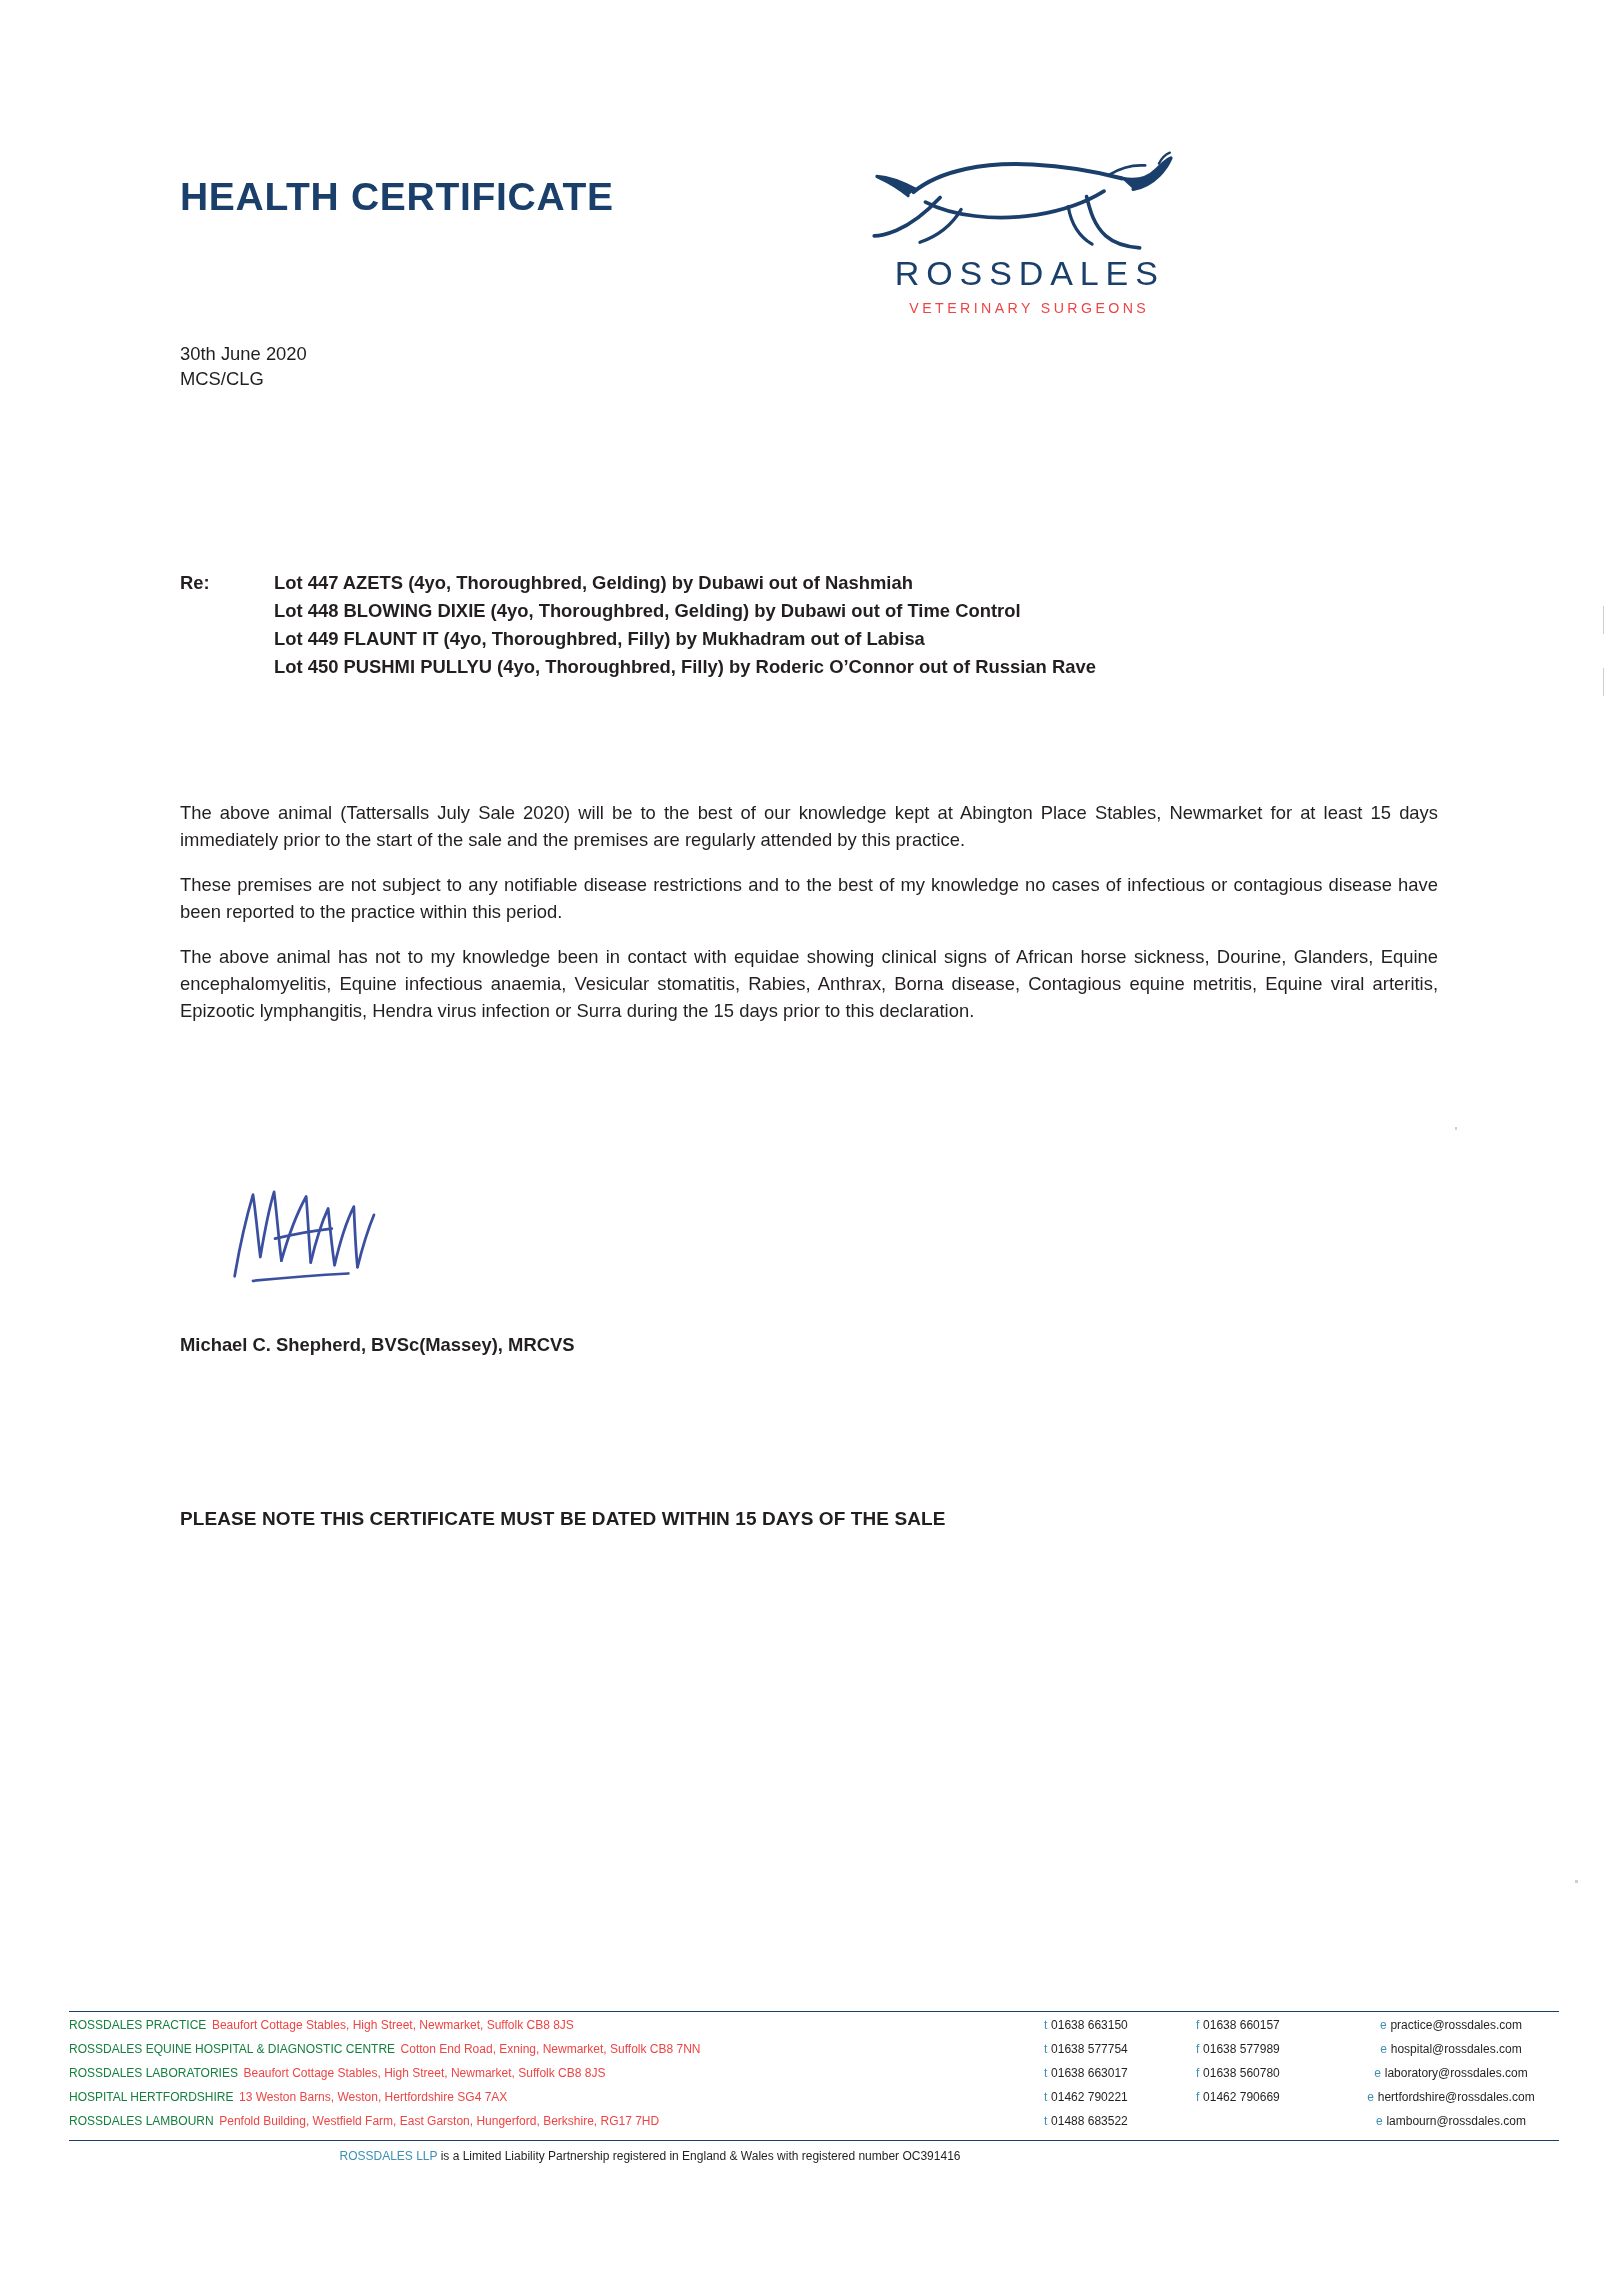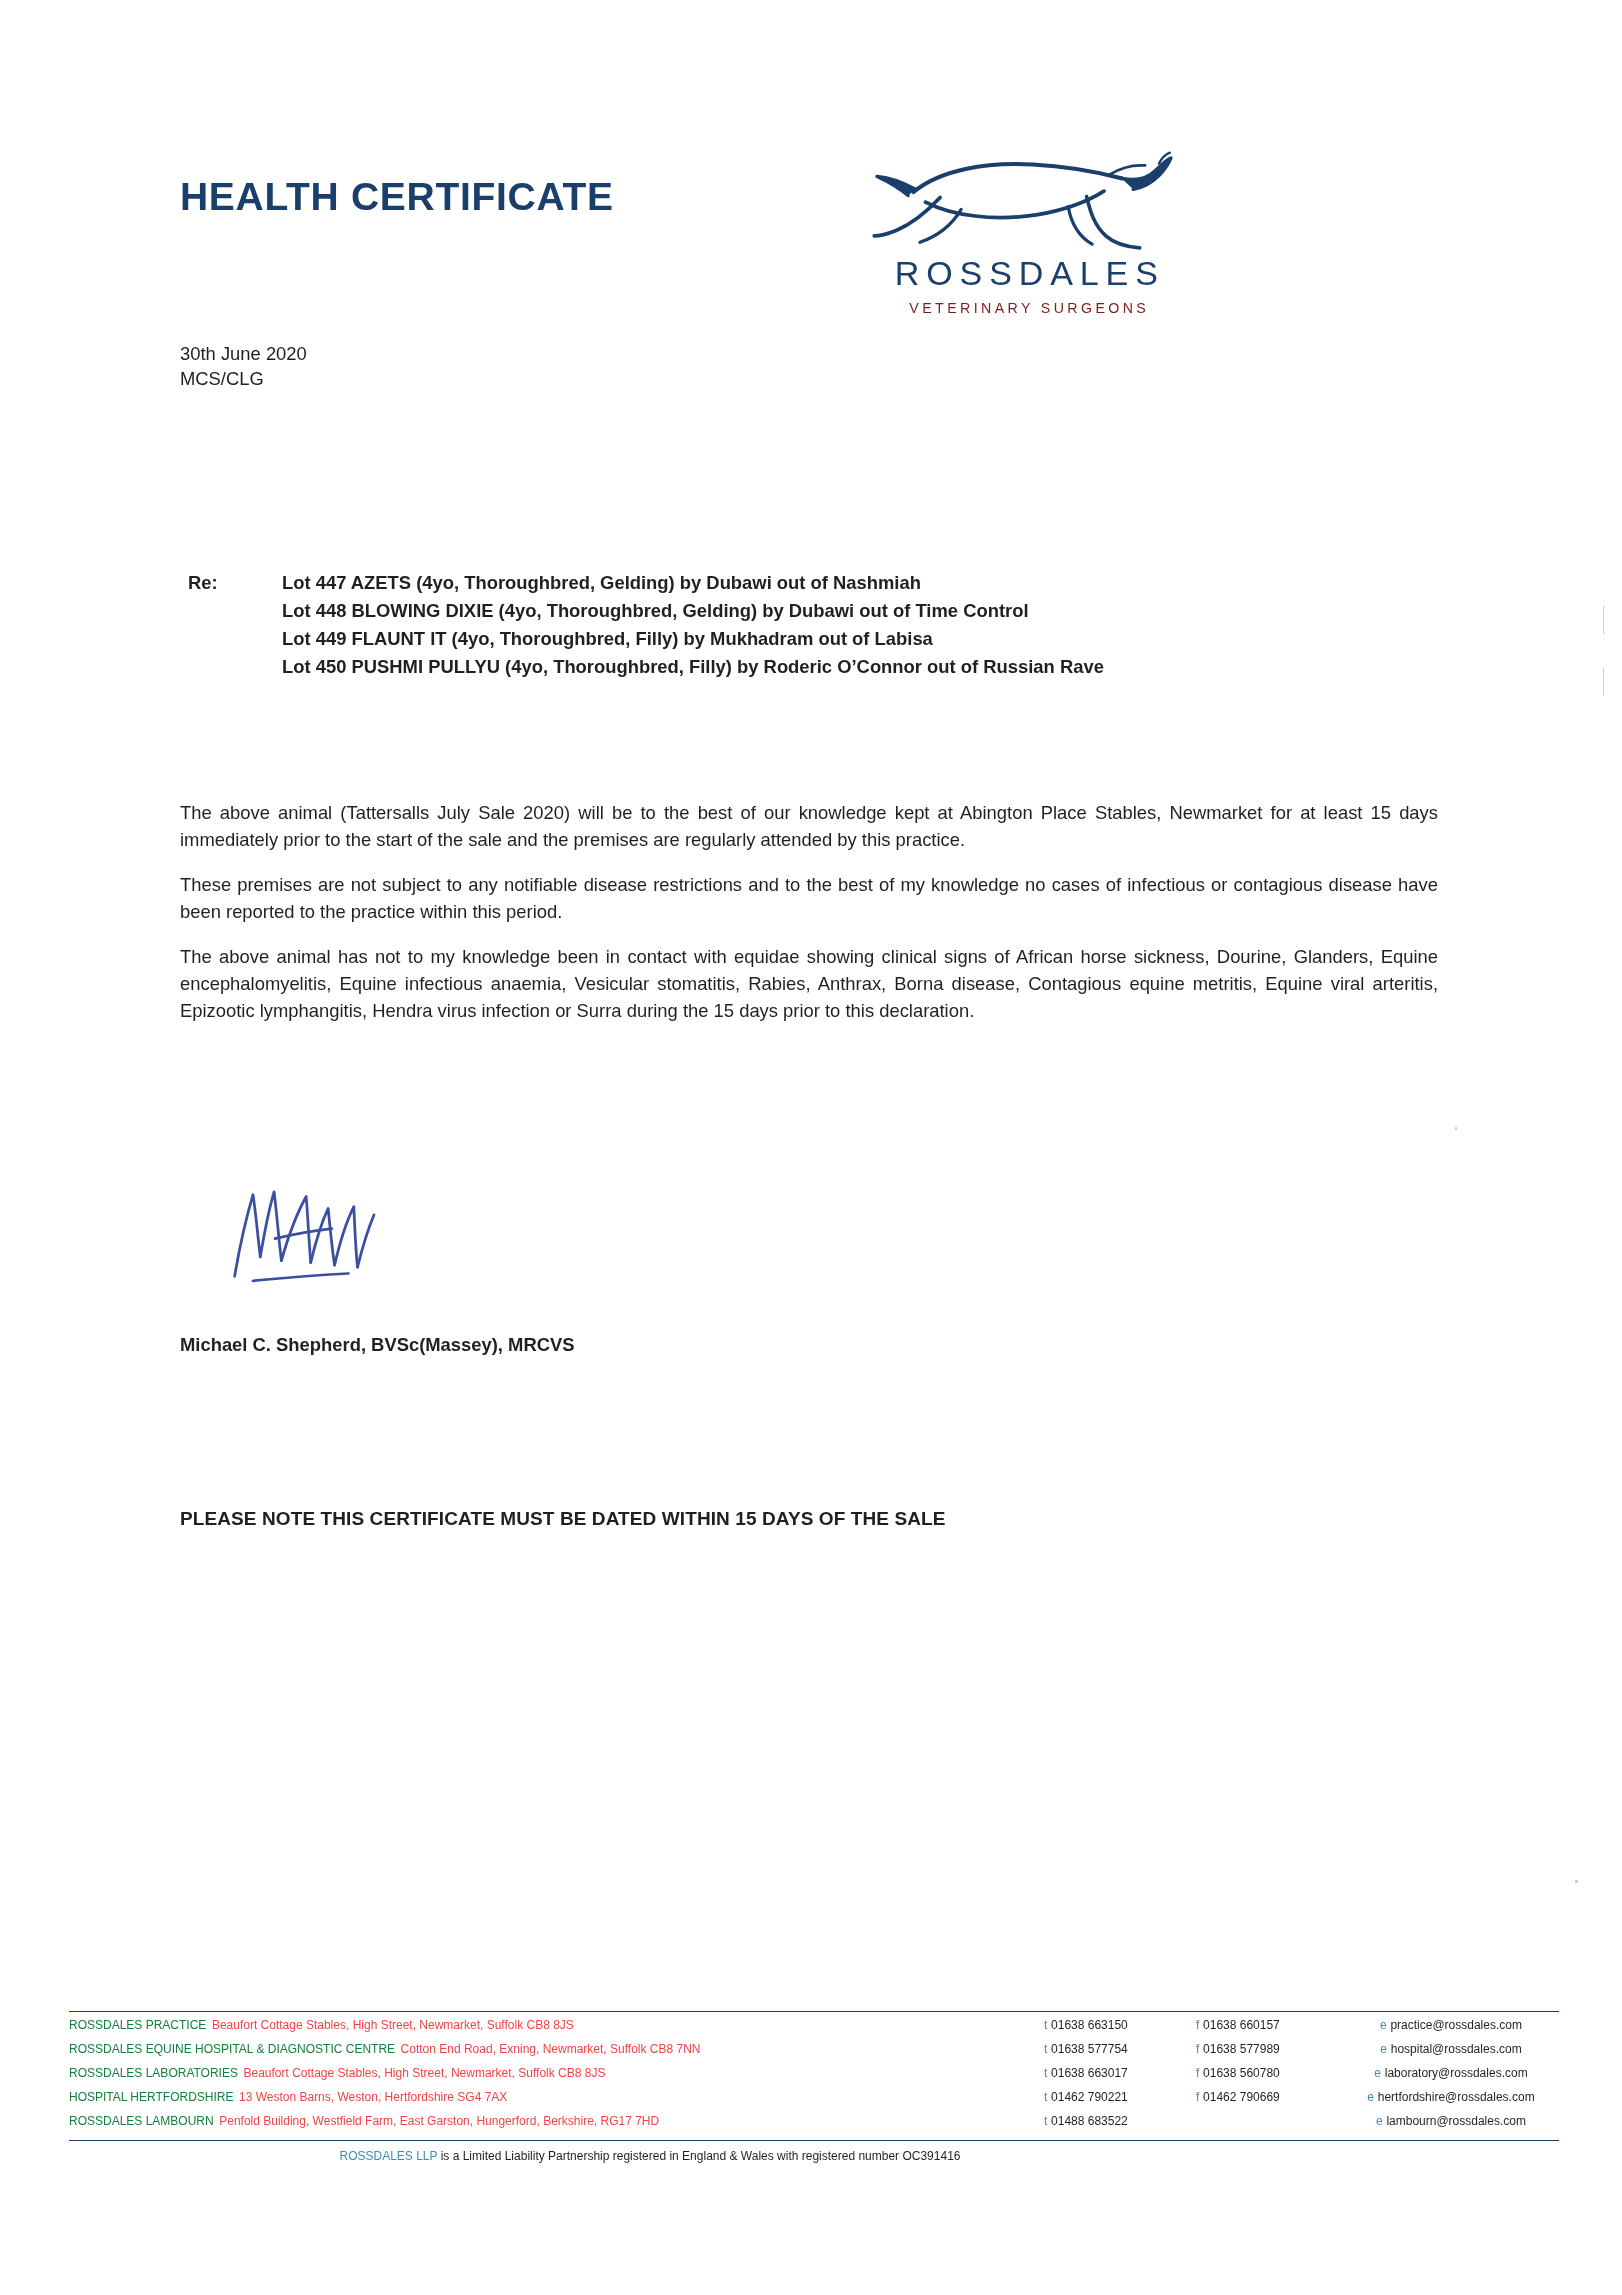--- a/index.html
+++ b/index.html
@@ -60,21 +60,21 @@
     font-size: 34px;
     letter-spacing: 6.9px;
     color: #1b3f6b;
     font-family: "Liberation Sans", sans-serif;
     margin-top: -2.8px;
     padding-left: 5.5px;
   }
   .logo-sub {
     font-size: 14.2px;
     letter-spacing: 3.4px;
-    color: #7f1d1d;
+    color: #ef4444;
     font-family: "Liberation Sans", sans-serif;
     margin-top: 6.4px;
     padding-left: 4.6px;
   }
 
   
   .date-block {
     position: absolute;
     left: 180px;
     top: 342px;
@@ -89,21 +89,20 @@
     left: 180px;
     top: 569px;
     width: 1267px;
     font-size: 18.4px;
     font-weight: bold;
     line-height: 1.52;
   }
   .re-row {
     display: flex;
     align-items: flex-start;
-    margin-left: 8px;
   }
   .re-label {
     width: 94px;
     flex: 0 0 94px;
   }
   .re-text {
     flex: 1 1 auto;
   }
 
   

